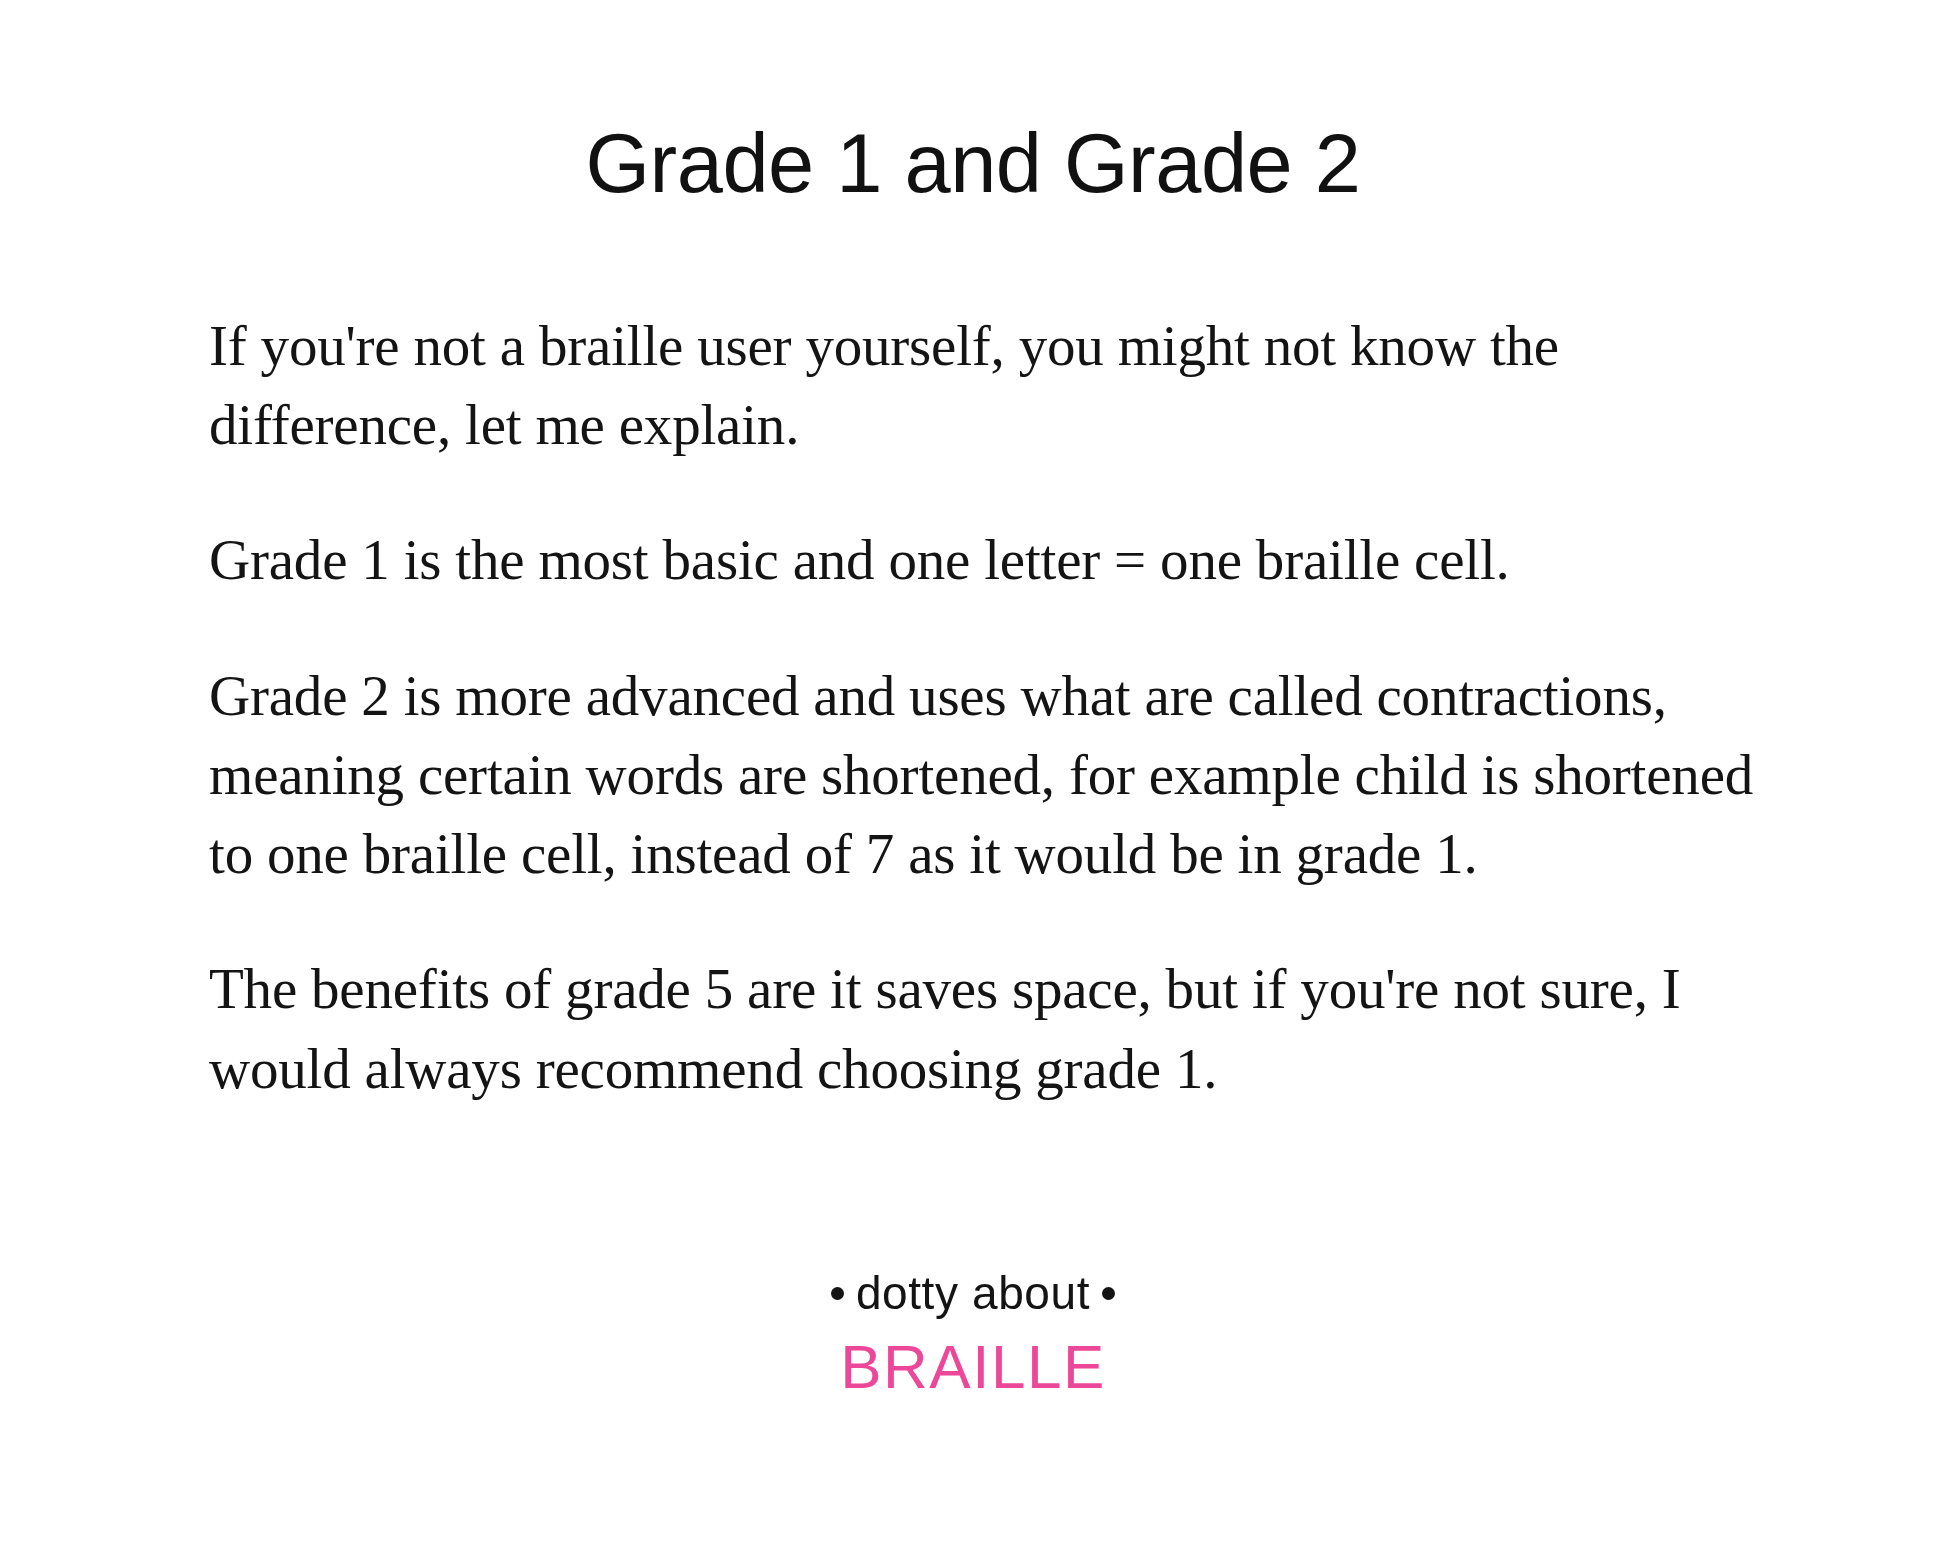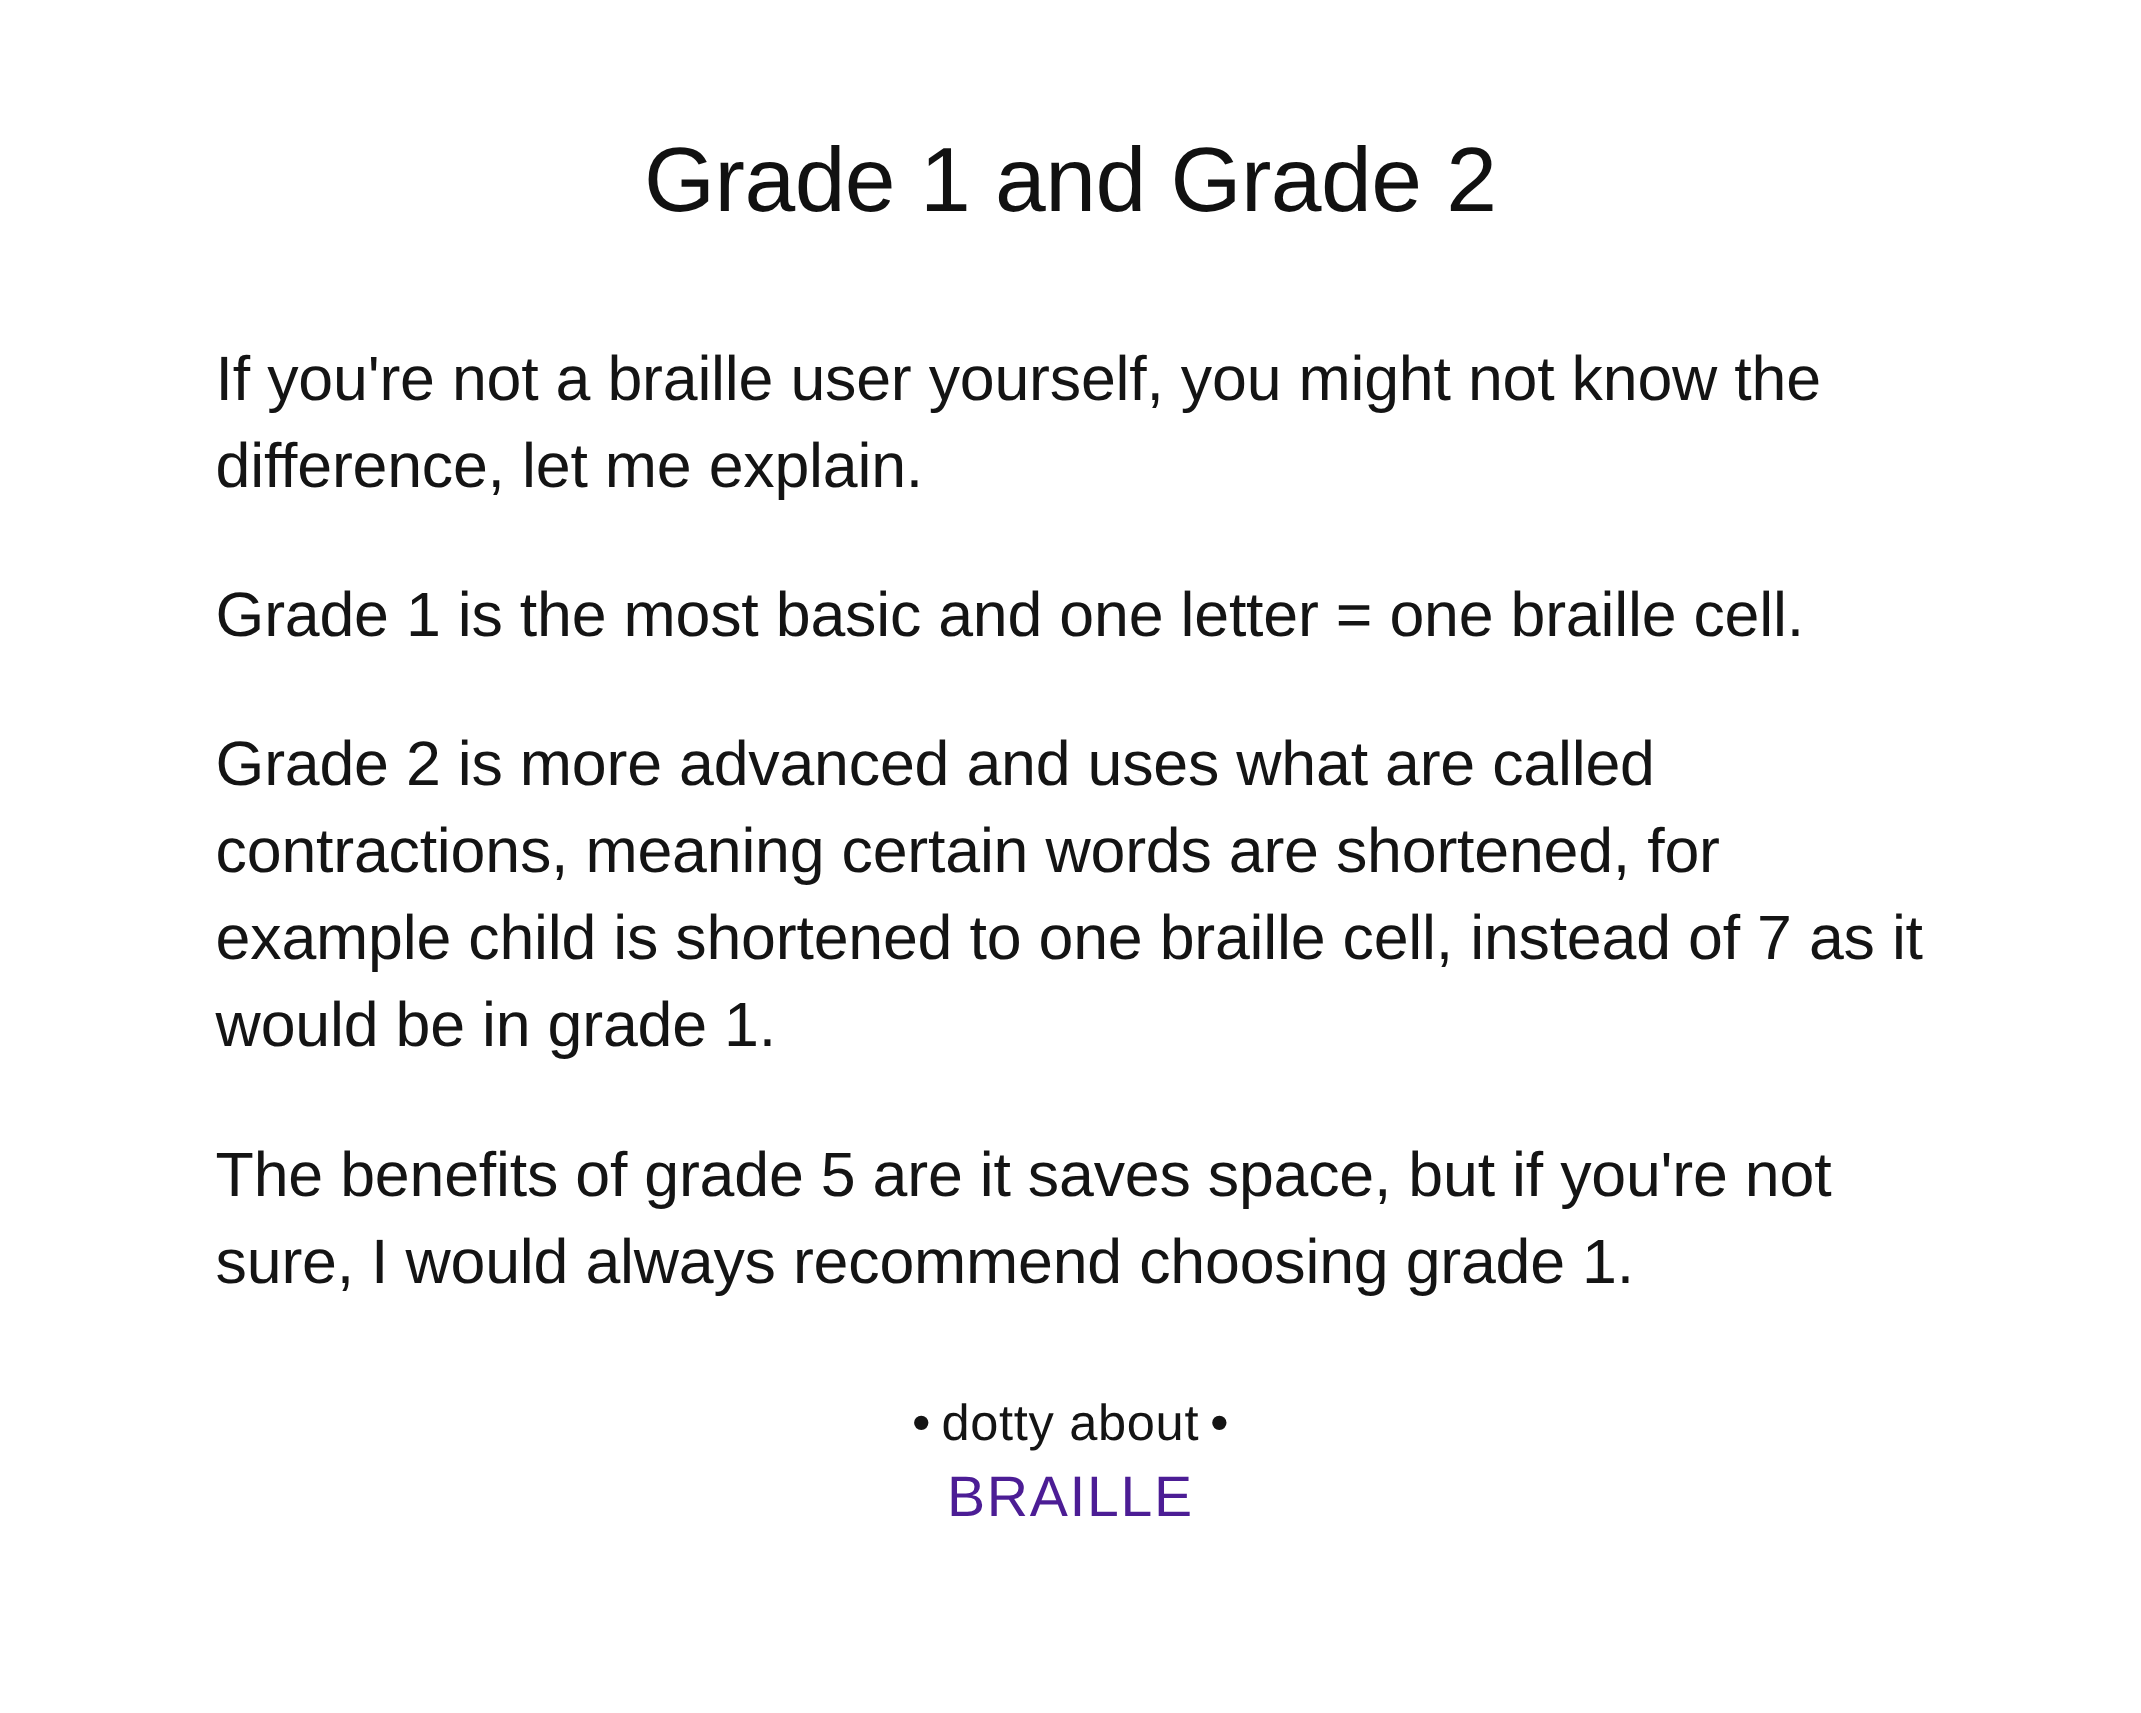--- a/index.html
+++ b/index.html
@@ -37,22 +37,23 @@
     letter-spacing: -0.5px;
     color: #111111;
     margin: 0;
     white-space: nowrap;
   }
 
   
   .body-copy {
     position: absolute;
     top: 306px;
-    left: 196px;
+    left: 209px;
     width: 1585px;
+    font-family: Liberation Serif, serif;
   }
 
   .paragraph {
     font-size: 57px;
     font-weight: 400;
     line-height: 1.39;
     letter-spacing: -0.2px;
     color: #141414;
     margin: 0 0 56px 0;
   }
@@ -87,24 +88,24 @@
     display: inline-block;
     width: 13px;
     height: 13px;
     border-radius: 50%;
     background: #141414;
     flex: 0 0 auto;
   }
 
   .logo-wordmark {
     margin-top: 13px;
-    font-size: 52px;
+    font-size: 62px;
     font-weight: 400;
     letter-spacing: 1.5px;
-    color: #4c1d95;
+    color: #ec4899;
     line-height: 1.12;
     white-space: nowrap;
   }
 </style>
 </head>
 <body>
 
 <div class="page">
 
   <h1 class="page-title">Grade 1 and Grade 2</h1>

